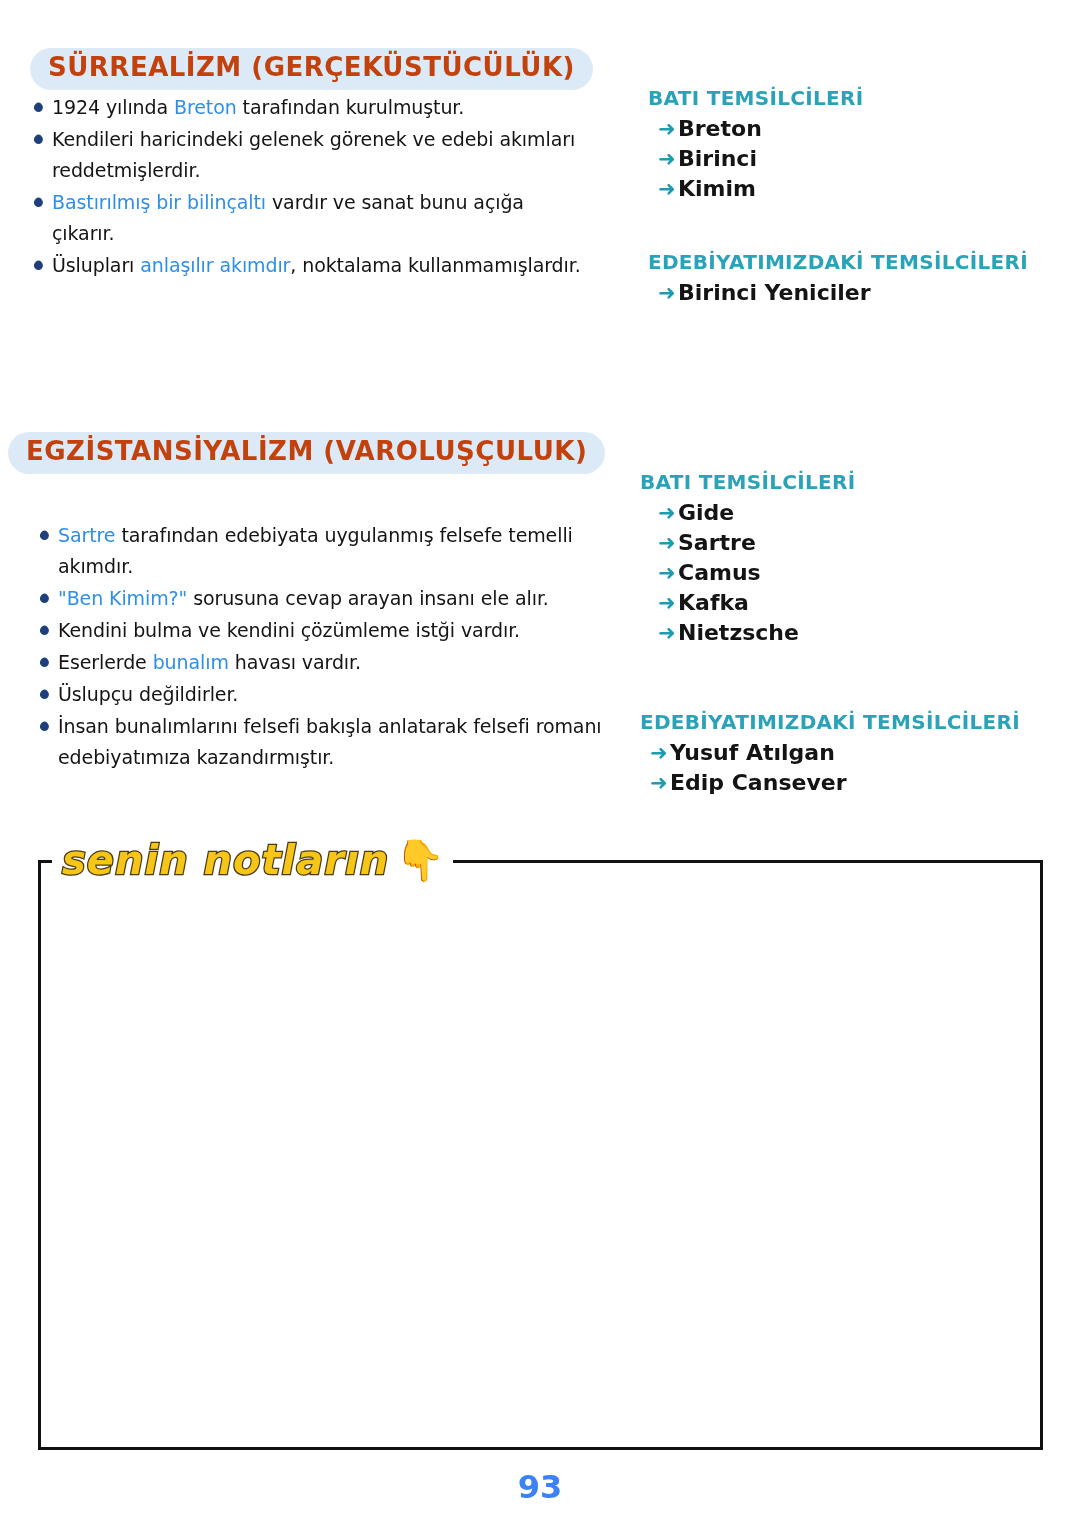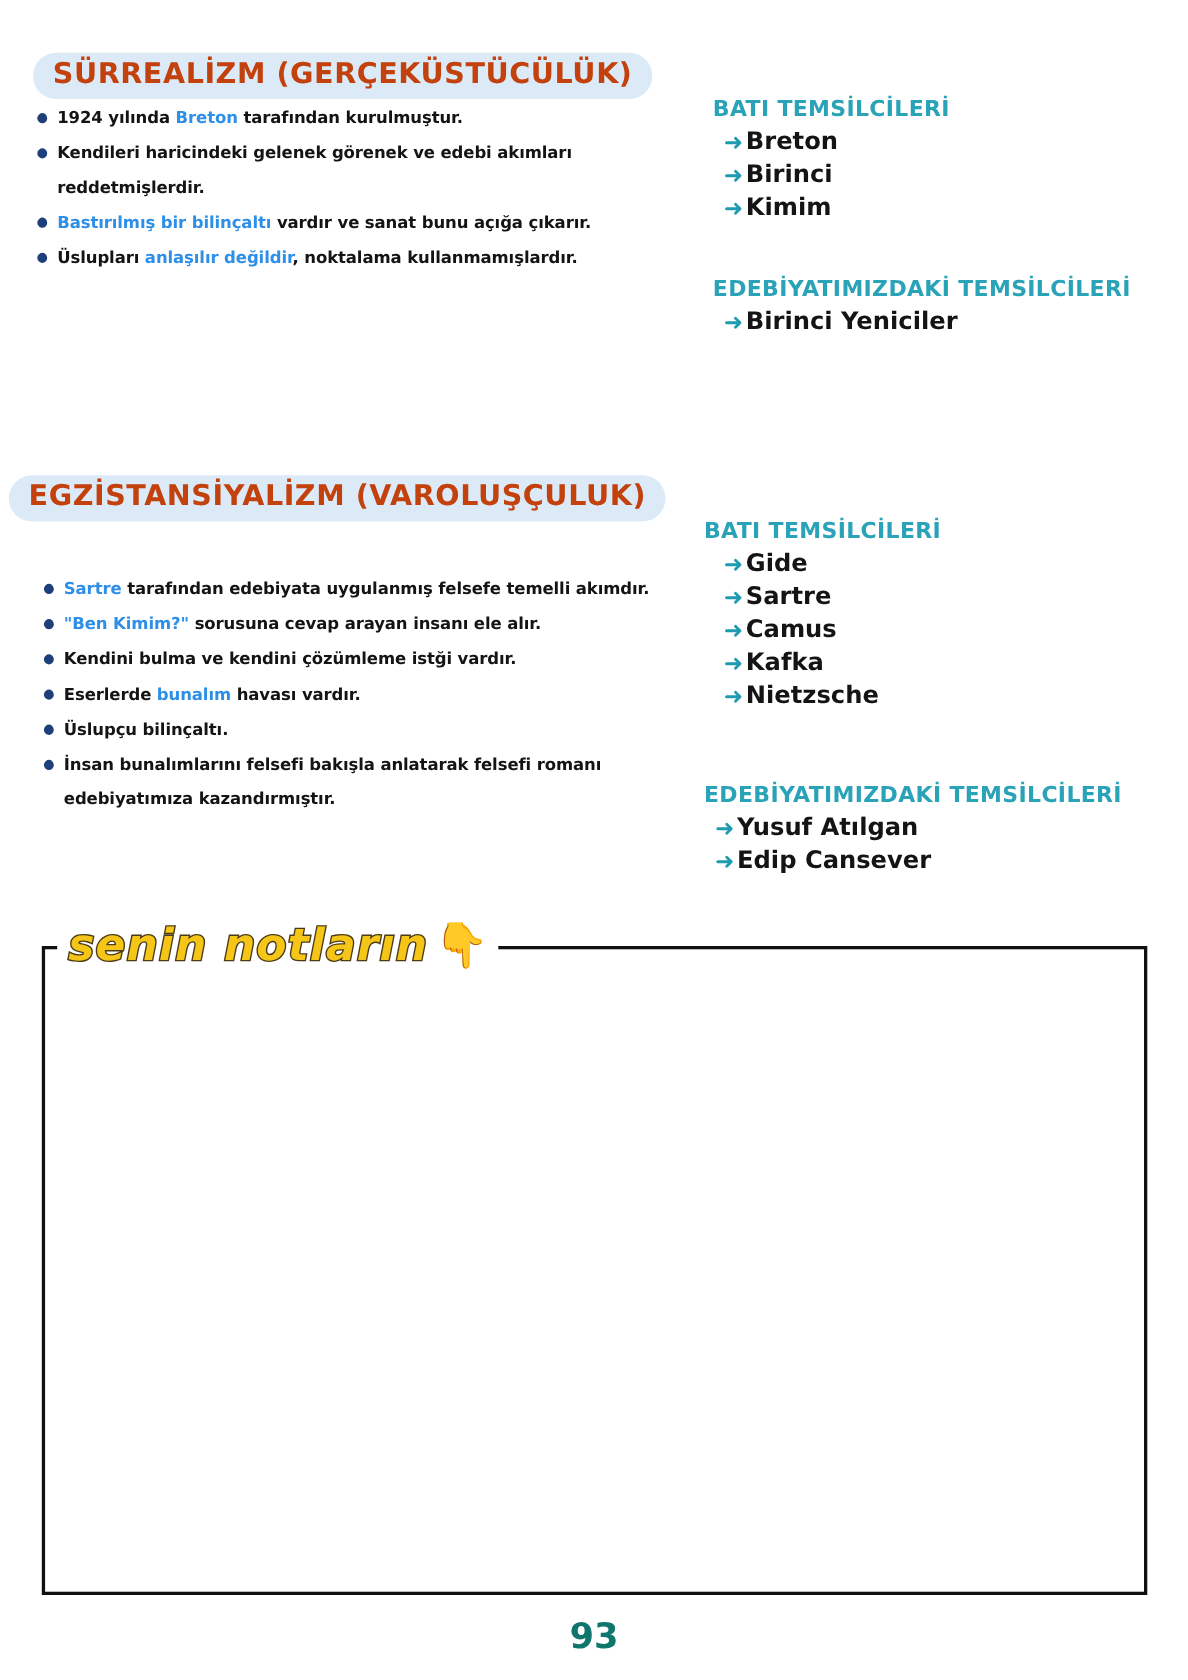--- a/index.html
+++ b/index.html
@@ -42,22 +42,22 @@
   
   .bullet-col { position: absolute; }
   #bullets-1 { left: 30px; top: 92px;  width: 560px; }
   #bullets-2 { left: 36px; top: 472px; width: 582px; margin-top: 48px; }
 
   .bullet-item {
     position: relative;
     padding-left: 22px;
     margin: 0 0 1px 0;
     font-family: "DejaVu Sans", sans-serif;
-    font-weight: bold;
-    font-size: 15px;
+    font-weight: normal;
+    font-size: 19px;
     line-height: 31px;
     color: #141414;
     letter-spacing: -0.1px;
   }
   .bullet-item .dot {
     position: absolute;
     left: 4px;
     top: 11px;
     width: 9px;
     height: 9px;
@@ -149,35 +149,35 @@
   
   #page-number {
     position: absolute;
     left: 0;
     right: 0;
     top: 1468px;
     text-align: center;
     font-family: "DejaVu Sans", sans-serif;
     font-weight: bold;
     font-size: 32px;
-    color: #0f766e;
+    color: #3b82f6;
   }
 </style>
 </head>
 <body>
 
 <div class="page">
 
   <div class="title-badge" id="title-1">SÜRREALİZM (GERÇEKÜSTÜCÜLÜK)</div>
 
   <div class="bullet-col" id="bullets-1">
       <div class="bullet-item"><span class="dot"></span><span>1924 yılında </span><span class="hl">Breton</span><span> tarafından kurulmuştur.</span></div>
       <div class="bullet-item"><span class="dot"></span><span>Kendileri haricindeki gelenek görenek ve edebi akımları reddetmişlerdir.</span></div>
       <div class="bullet-item"><span class="dot"></span><span class="hl">Bastırılmış bir bilinçaltı</span><span> vardır ve sanat bunu açığa çıkarır.</span></div>
-      <div class="bullet-item"><span class="dot"></span><span>Üslupları </span><span class="hl">anlaşılır değildir</span><span>, noktalama kullanmamışlardır.</span></div>
+      <div class="bullet-item"><span class="dot"></span><span>Üslupları </span><span class="hl">anlaşılır akımdır</span><span>, noktalama kullanmamışlardır.</span></div>
     </div>
 
   <div class="right-col" id="right-1">
     <div class="col-heading">BATI TEMSİLCİLERİ</div>
     <ul class="rep-list" id="west-list-1">
         <li><span class="arrow">➜</span><span>Breton</span></li>
         <li><span class="arrow">➜</span><span>Birinci</span></li>
         <li><span class="arrow">➜</span><span>Kimim</span></li>
       </ul>
     <div class="block-gap"></div>
@@ -187,21 +187,21 @@
       </ul>
   </div>
 
   <div class="title-badge" id="title-2">EGZİSTANSİYALİZM (VAROLUŞÇULUK)</div>
 
   <div class="bullet-col" id="bullets-2">
       <div class="bullet-item"><span class="dot"></span><span class="hl">Sartre</span><span> tarafından edebiyata uygulanmış felsefe temelli akımdır.</span></div>
       <div class="bullet-item"><span class="dot"></span><span class="hl">"Ben Kimim?"</span><span> sorusuna cevap arayan insanı ele alır.</span></div>
       <div class="bullet-item"><span class="dot"></span><span>Kendini bulma ve kendini çözümleme istği vardır.</span></div>
       <div class="bullet-item"><span class="dot"></span><span>Eserlerde </span><span class="hl">bunalım</span><span> havası vardır.</span></div>
-      <div class="bullet-item"><span class="dot"></span><span>Üslupçu bilinçaltı.</span></div>
+      <div class="bullet-item"><span class="dot"></span><span>Üslupçu değildirler.</span></div>
       <div class="bullet-item"><span class="dot"></span><span>İnsan bunalımlarını felsefi bakışla anlatarak felsefi romanı edebiyatımıza kazandırmıştır.</span></div>
     </div>
 
   <div class="right-col" id="right-2">
     <div class="col-heading">BATI TEMSİLCİLERİ</div>
     <ul class="rep-list indent" id="west-list-2">
         <li><span class="arrow">➜</span><span>Gide</span></li>
         <li><span class="arrow">➜</span><span>Sartre</span></li>
         <li><span class="arrow">➜</span><span>Camus</span></li>
         <li><span class="arrow">➜</span><span>Kafka</span></li>

